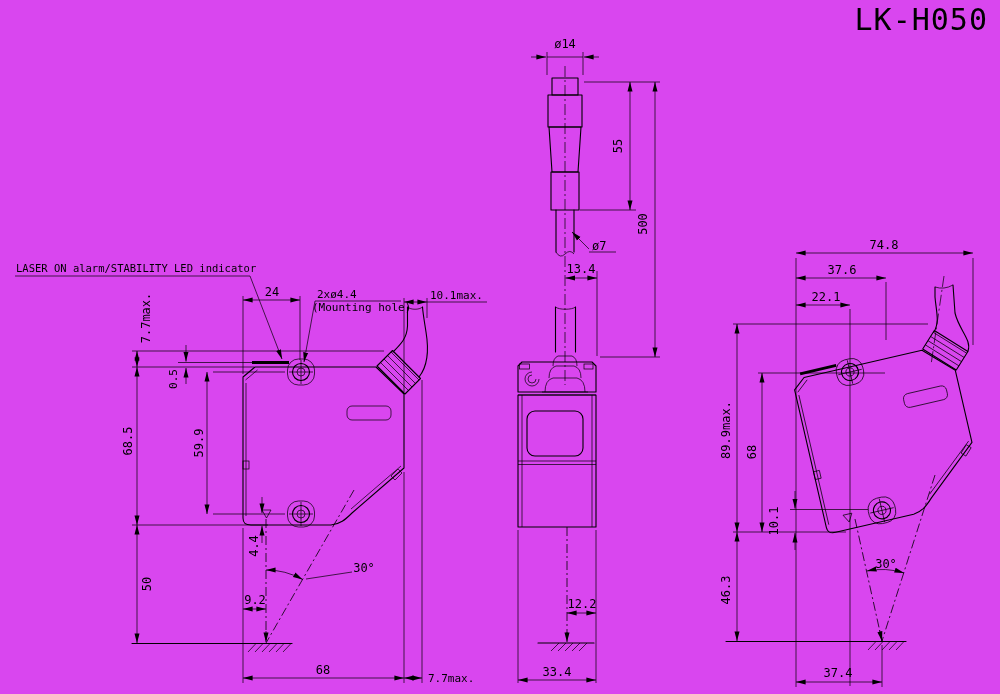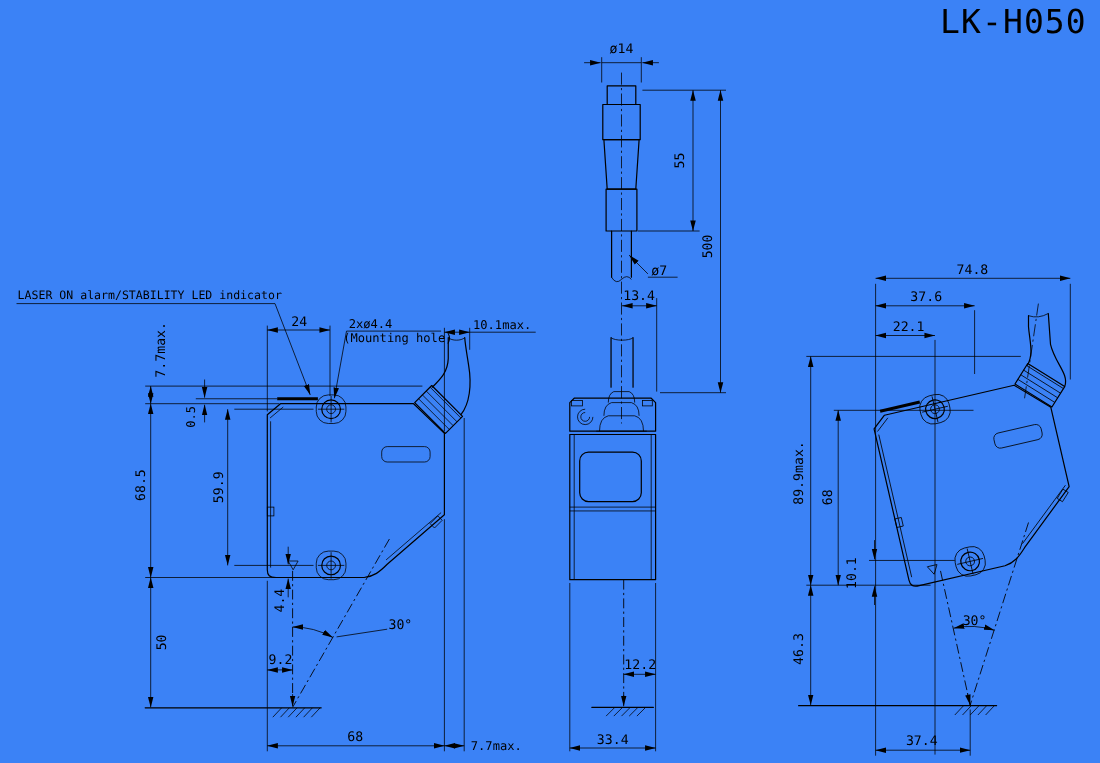--- a/index.html
+++ b/index.html
@@ -1,16 +1,16 @@
 <!DOCTYPE html>
 <html><head>
 <meta charset="utf-8">
 <style>
   html,body{margin:0;padding:0;background:#fff;}
-  #stage{width:1000px;height:694px;position:relative;background:#3b82f6;}
+  #stage{width:1000px;height:694px;position:relative;background:#d946ef;}
   svg{display:block;}
   svg text{font-family:"DejaVu Sans Mono","Liberation Mono",monospace;fill:#000;}
   .dm{font-size:12px;}
   .lb{font-size:10.5px;}
   .sm{font-size:11px;}
   .ttl{font-size:30px;letter-spacing:1px;}
   .o{fill:none;stroke:#000;stroke-width:1.1;stroke-linejoin:round;stroke-linecap:round;}
   .t{fill:none;stroke:#000;stroke-width:.7;}
   .th{fill:none;stroke:#000;stroke-width:2.8;}
   .cl{fill:none;stroke:#000;stroke-width:.7;stroke-dasharray:11 3 2 3;}

